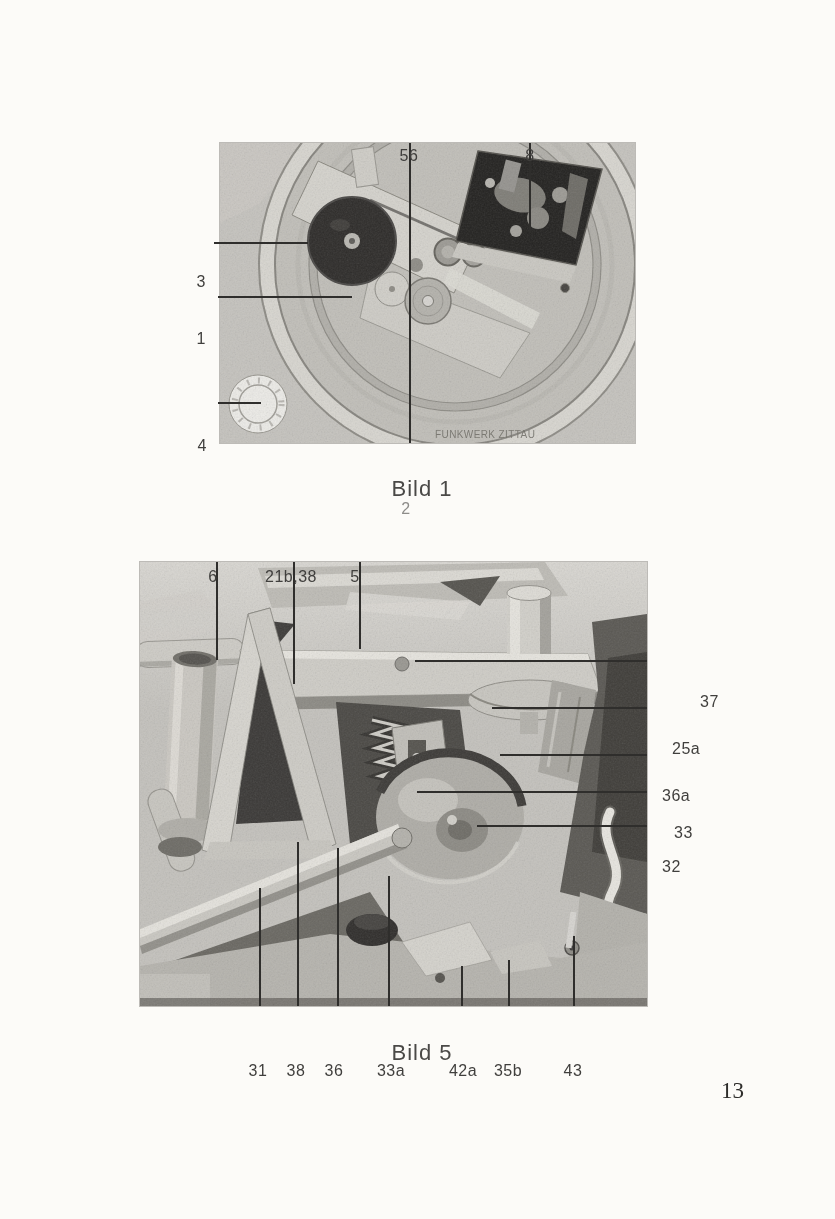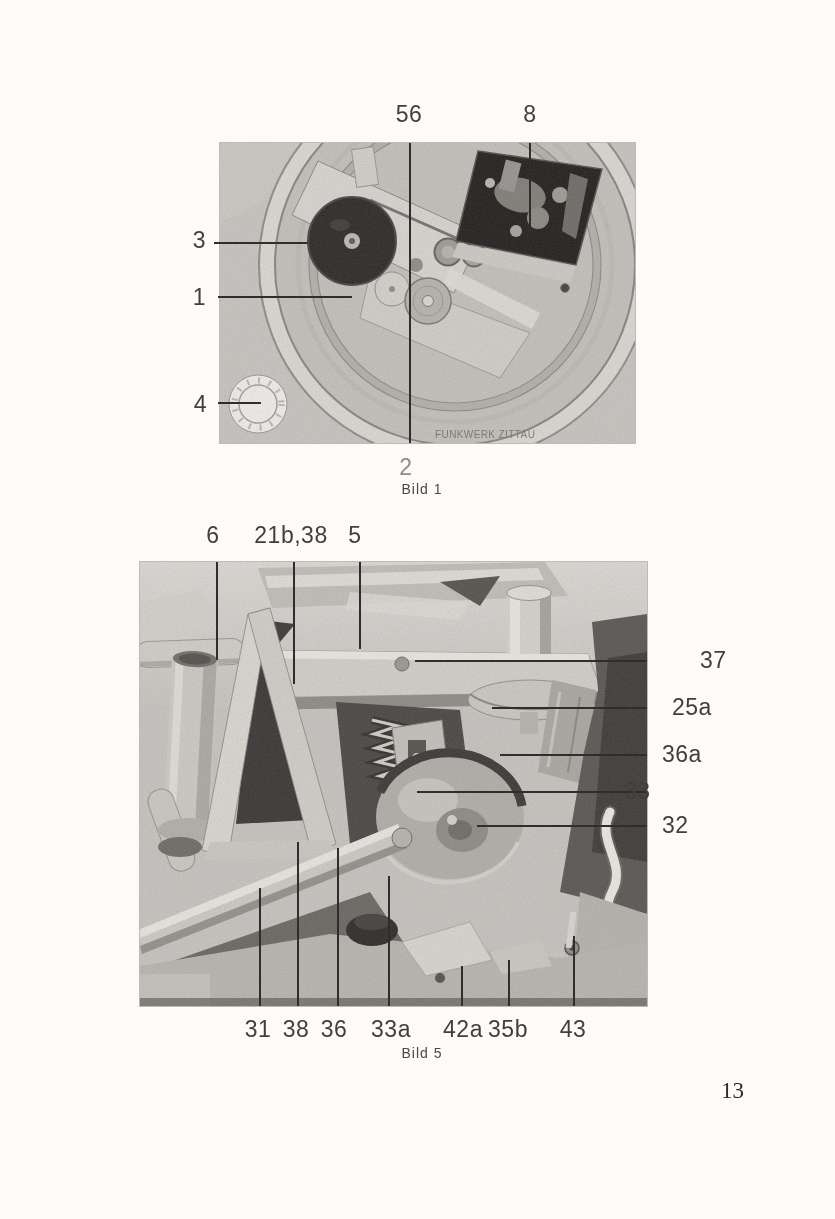--- a/index.html
+++ b/index.html
@@ -1,22 +1,22 @@
 <!DOCTYPE html>
 <html><head>
 <meta charset="utf-8">
 <style>
   html,body{margin:0;padding:0;background:#e9e9e7;}
   .page{position:relative;width:835px;height:1219px;background:#fcfbf8;overflow:hidden;
         font-family:"Liberation Sans",sans-serif;}
-  .lbl{position:absolute;font-size:23px;line-height:20px;color:#403f3d;letter-spacing:.5px;white-space:nowrap;}
+  .lbl{position:absolute;font-size:16px;line-height:20px;color:#403f3d;letter-spacing:.5px;white-space:nowrap;margin-top:42px;}
   .lbl.c{transform:translateX(-50%);}
   .lbl.r{transform:translateX(-100%);}
   .lbl.dim{color:#8d8c89;}
-  .caption{position:absolute;font-size:14px;line-height:18px;color:#4a4947;letter-spacing:1px;
+  .caption{position:absolute;font-size:22px;line-height:18px;color:#4a4947;letter-spacing:1px;
            transform:translateX(-50%);white-space:nowrap;}
   .ln{position:absolute;background:#2f2e2c;}
   .ln.v{width:1.5px;}
   .ln.h{height:1.5px;}
   .photo{position:absolute;outline:1px solid rgba(125,123,117,.5);filter:blur(.35px);}
   .pagenum{position:absolute;font-family:Liberation Serif, serif;font-size:23px;line-height:23px;color:#2e2d2b;}
 </style>
 </head>
 <body>
 
@@ -263,21 +263,21 @@
     <div class="ln v" style="left:508px;top:960px;height:46px"></div>
     <div class="ln v" style="left:573px;top:936px;height:70px"></div>
 
     <span class="lbl c" style="left:213px;top:525px">6</span>
     <span class="lbl c" style="left:291px;top:525px">21b,38</span>
     <span class="lbl c" style="left:355px;top:525px">5</span>
 
     <span class="lbl" style="left:700px;top:650px">37</span>
     <span class="lbl" style="left:672px;top:697px">25a</span>
     <span class="lbl" style="left:662px;top:744px">36a</span>
-    <span class="lbl" style="left:624px;top:781px">33</span>
+    <span class="lbl" style="left:674px;top:781px">33</span>
     <span class="lbl" style="left:662px;top:815px">32</span>
 
     <span class="lbl c" style="left:258px;top:1019px">31</span>
     <span class="lbl c" style="left:296px;top:1019px">38</span>
     <span class="lbl c" style="left:334px;top:1019px">36</span>
     <span class="lbl c" style="left:391px;top:1019px">33a</span>
     <span class="lbl c" style="left:463px;top:1019px">42a</span>
     <span class="lbl c" style="left:508px;top:1019px">35b</span>
     <span class="lbl c" style="left:573px;top:1019px">43</span>
 

